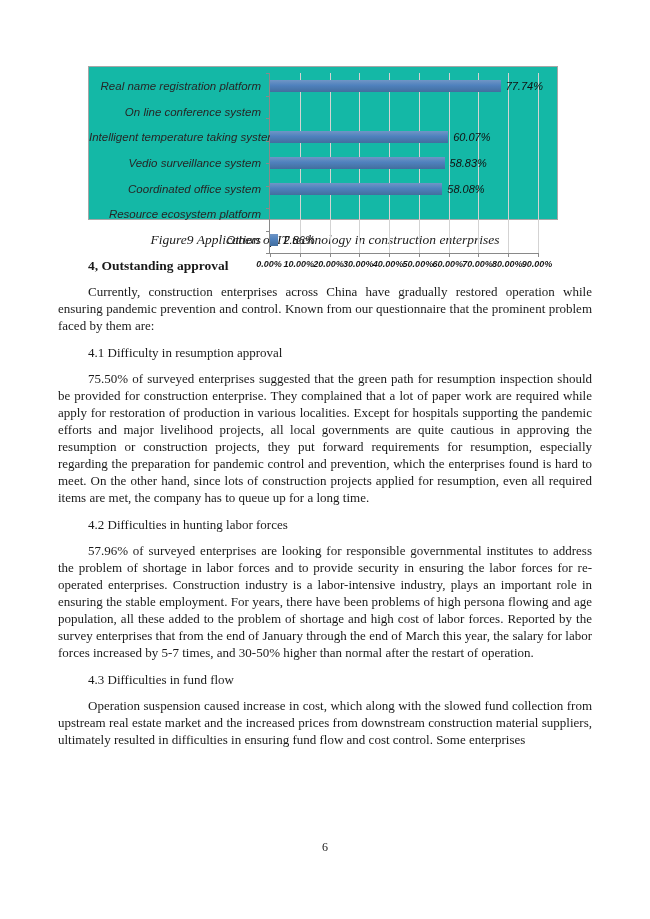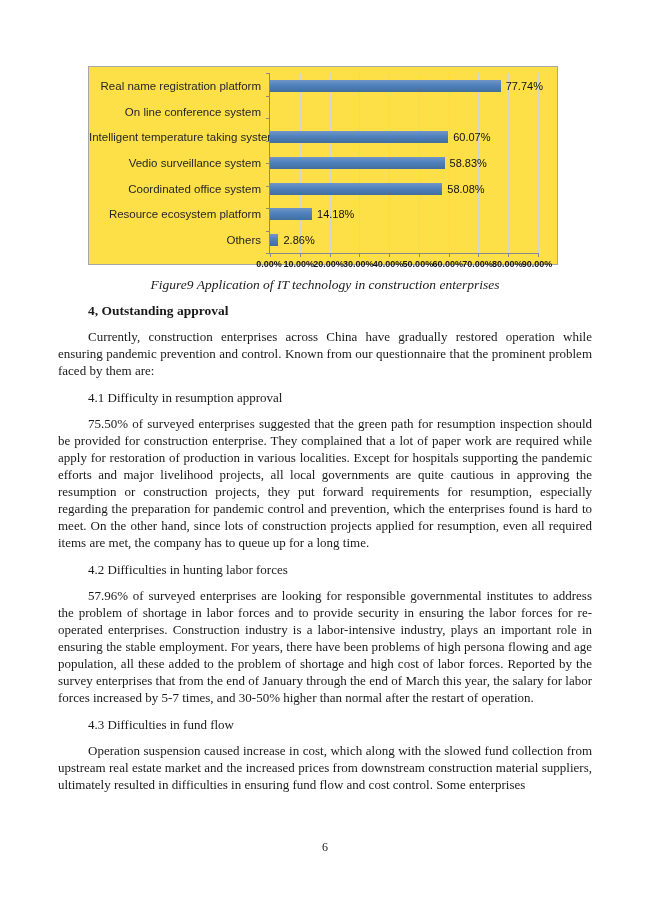--- a/index.html
+++ b/index.html
@@ -5,23 +5,24 @@
   html,body { margin:0; padding:0; background:#fff; }
   .page {
     position:relative; width:650px; height:919px; background:#ffffff;
     font-family:"Liberation Serif","DejaVu Serif",serif; color:#1a1a1a;
     overflow:hidden;
   }
   .content { position:absolute; left:58px; top:66px; width:534px; }
 
   
   .chart-figure {
-    margin-left:30px; width:470px; height:199px; box-sizing:border-box;
-    border:1px solid #a6a6a6; position:relative; background:#fde047;
+    margin-left:30px; width:470px; height:154px; box-sizing:border-box;
+    border:1px solid #a6a6a6; position:relative; background:#14b8a6;
     font-family:"Liberation Sans","DejaVu Sans",sans-serif;
+    font-style:italic;
   }
   .plot-bg {
     position:absolute; left:180px; top:6px; width:268px; height:180px;
     border-left:1px solid var(--axis,#898989);
     border-bottom:1px solid var(--axis,#898989);
   }
   .gridline { position:absolute; top:0; bottom:0; width:1px; background:var(--grid,#d3d3d3); }
   .xtick-mark { position:absolute; top:100%; width:1px; height:4px; background:var(--axis,#898989); }
   .ytick-mark { position:absolute; right:100%; width:4px; height:1px; background:var(--axis,#898989); }
   .rows {
@@ -116,24 +117,20 @@
           </div>
           <div class="crow">
             <div class="clabel">Coordinated office system</div>
             <div class="cbar-area">
               <div class="cbar" style="width: 64.5333%;"></div>
               <div class="cval">58.08%</div>
             </div>
           </div>
           <div class="crow">
             <div class="clabel">Resource ecosystem platform</div>
-            <div class="cbar-area">
-              <div class="cbar" style="width: 15.7556%;"></div>
-              <div class="cval">14.18%</div>
-            </div>
           </div>
           <div class="crow">
             <div class="clabel">Others</div>
             <div class="cbar-area">
               <div class="cbar" style="width: 3.17778%;"></div>
               <div class="cval">2.86%</div>
             </div>
           </div>
         </div>
       <div class="xlabels">

